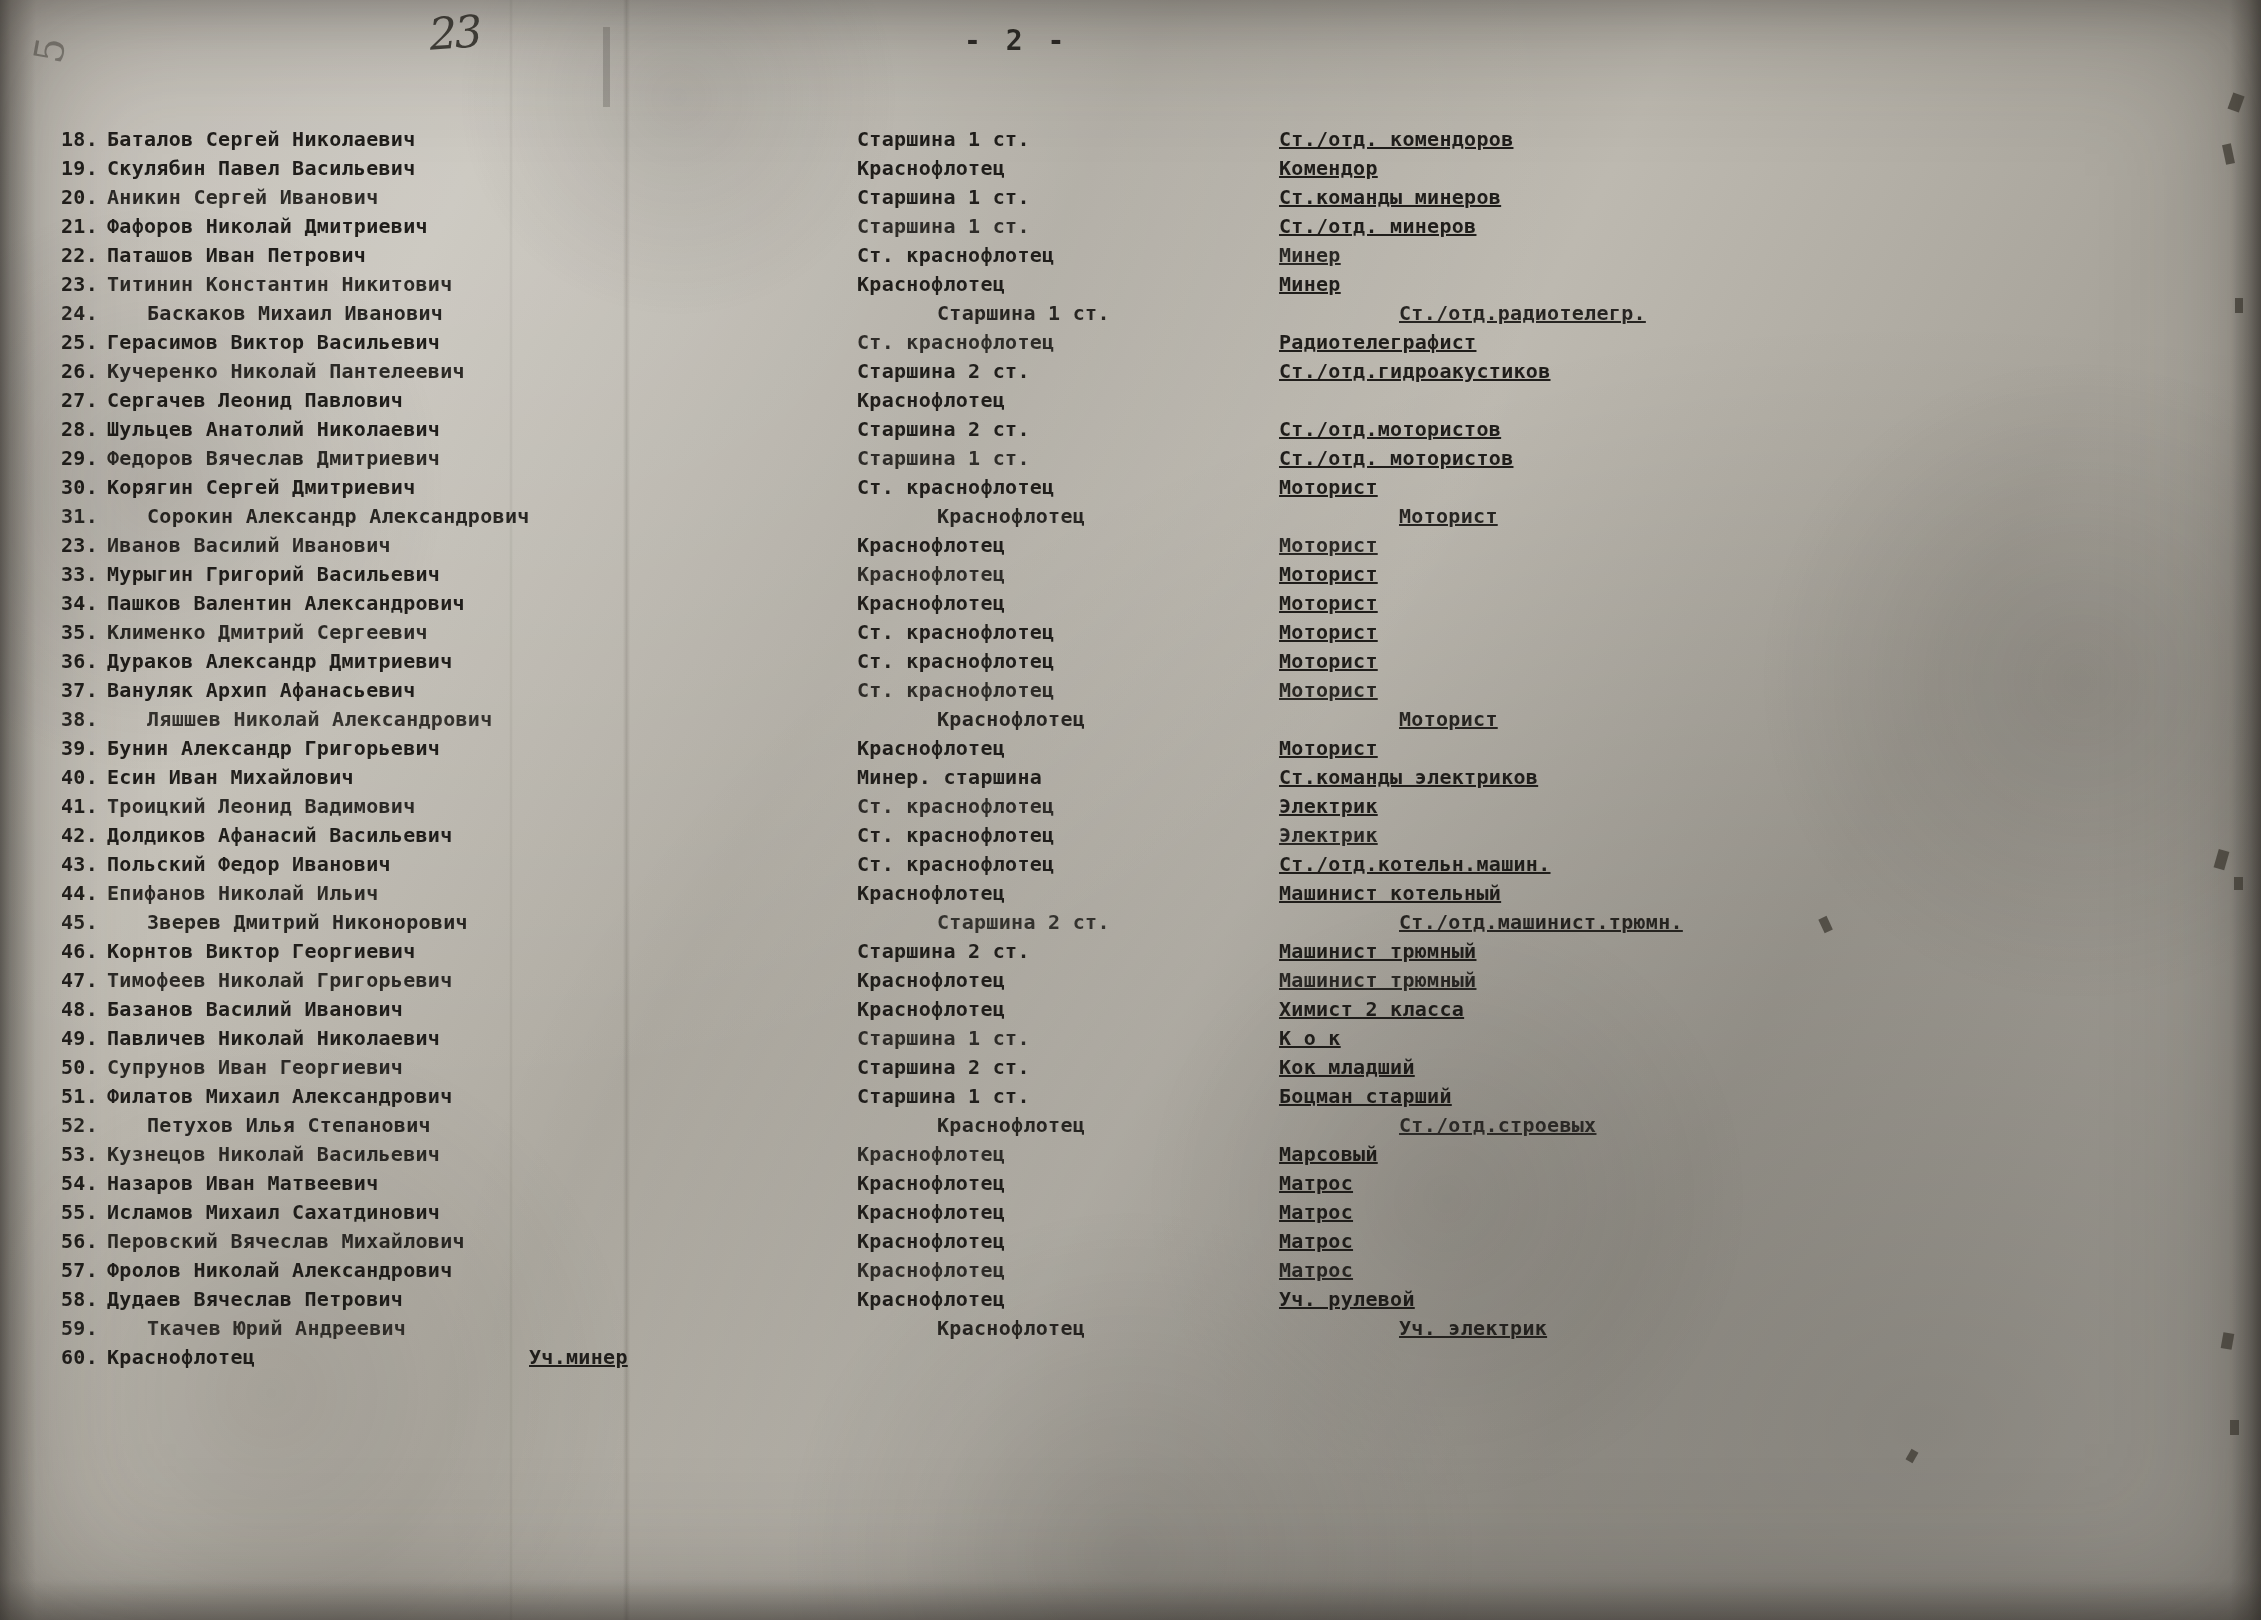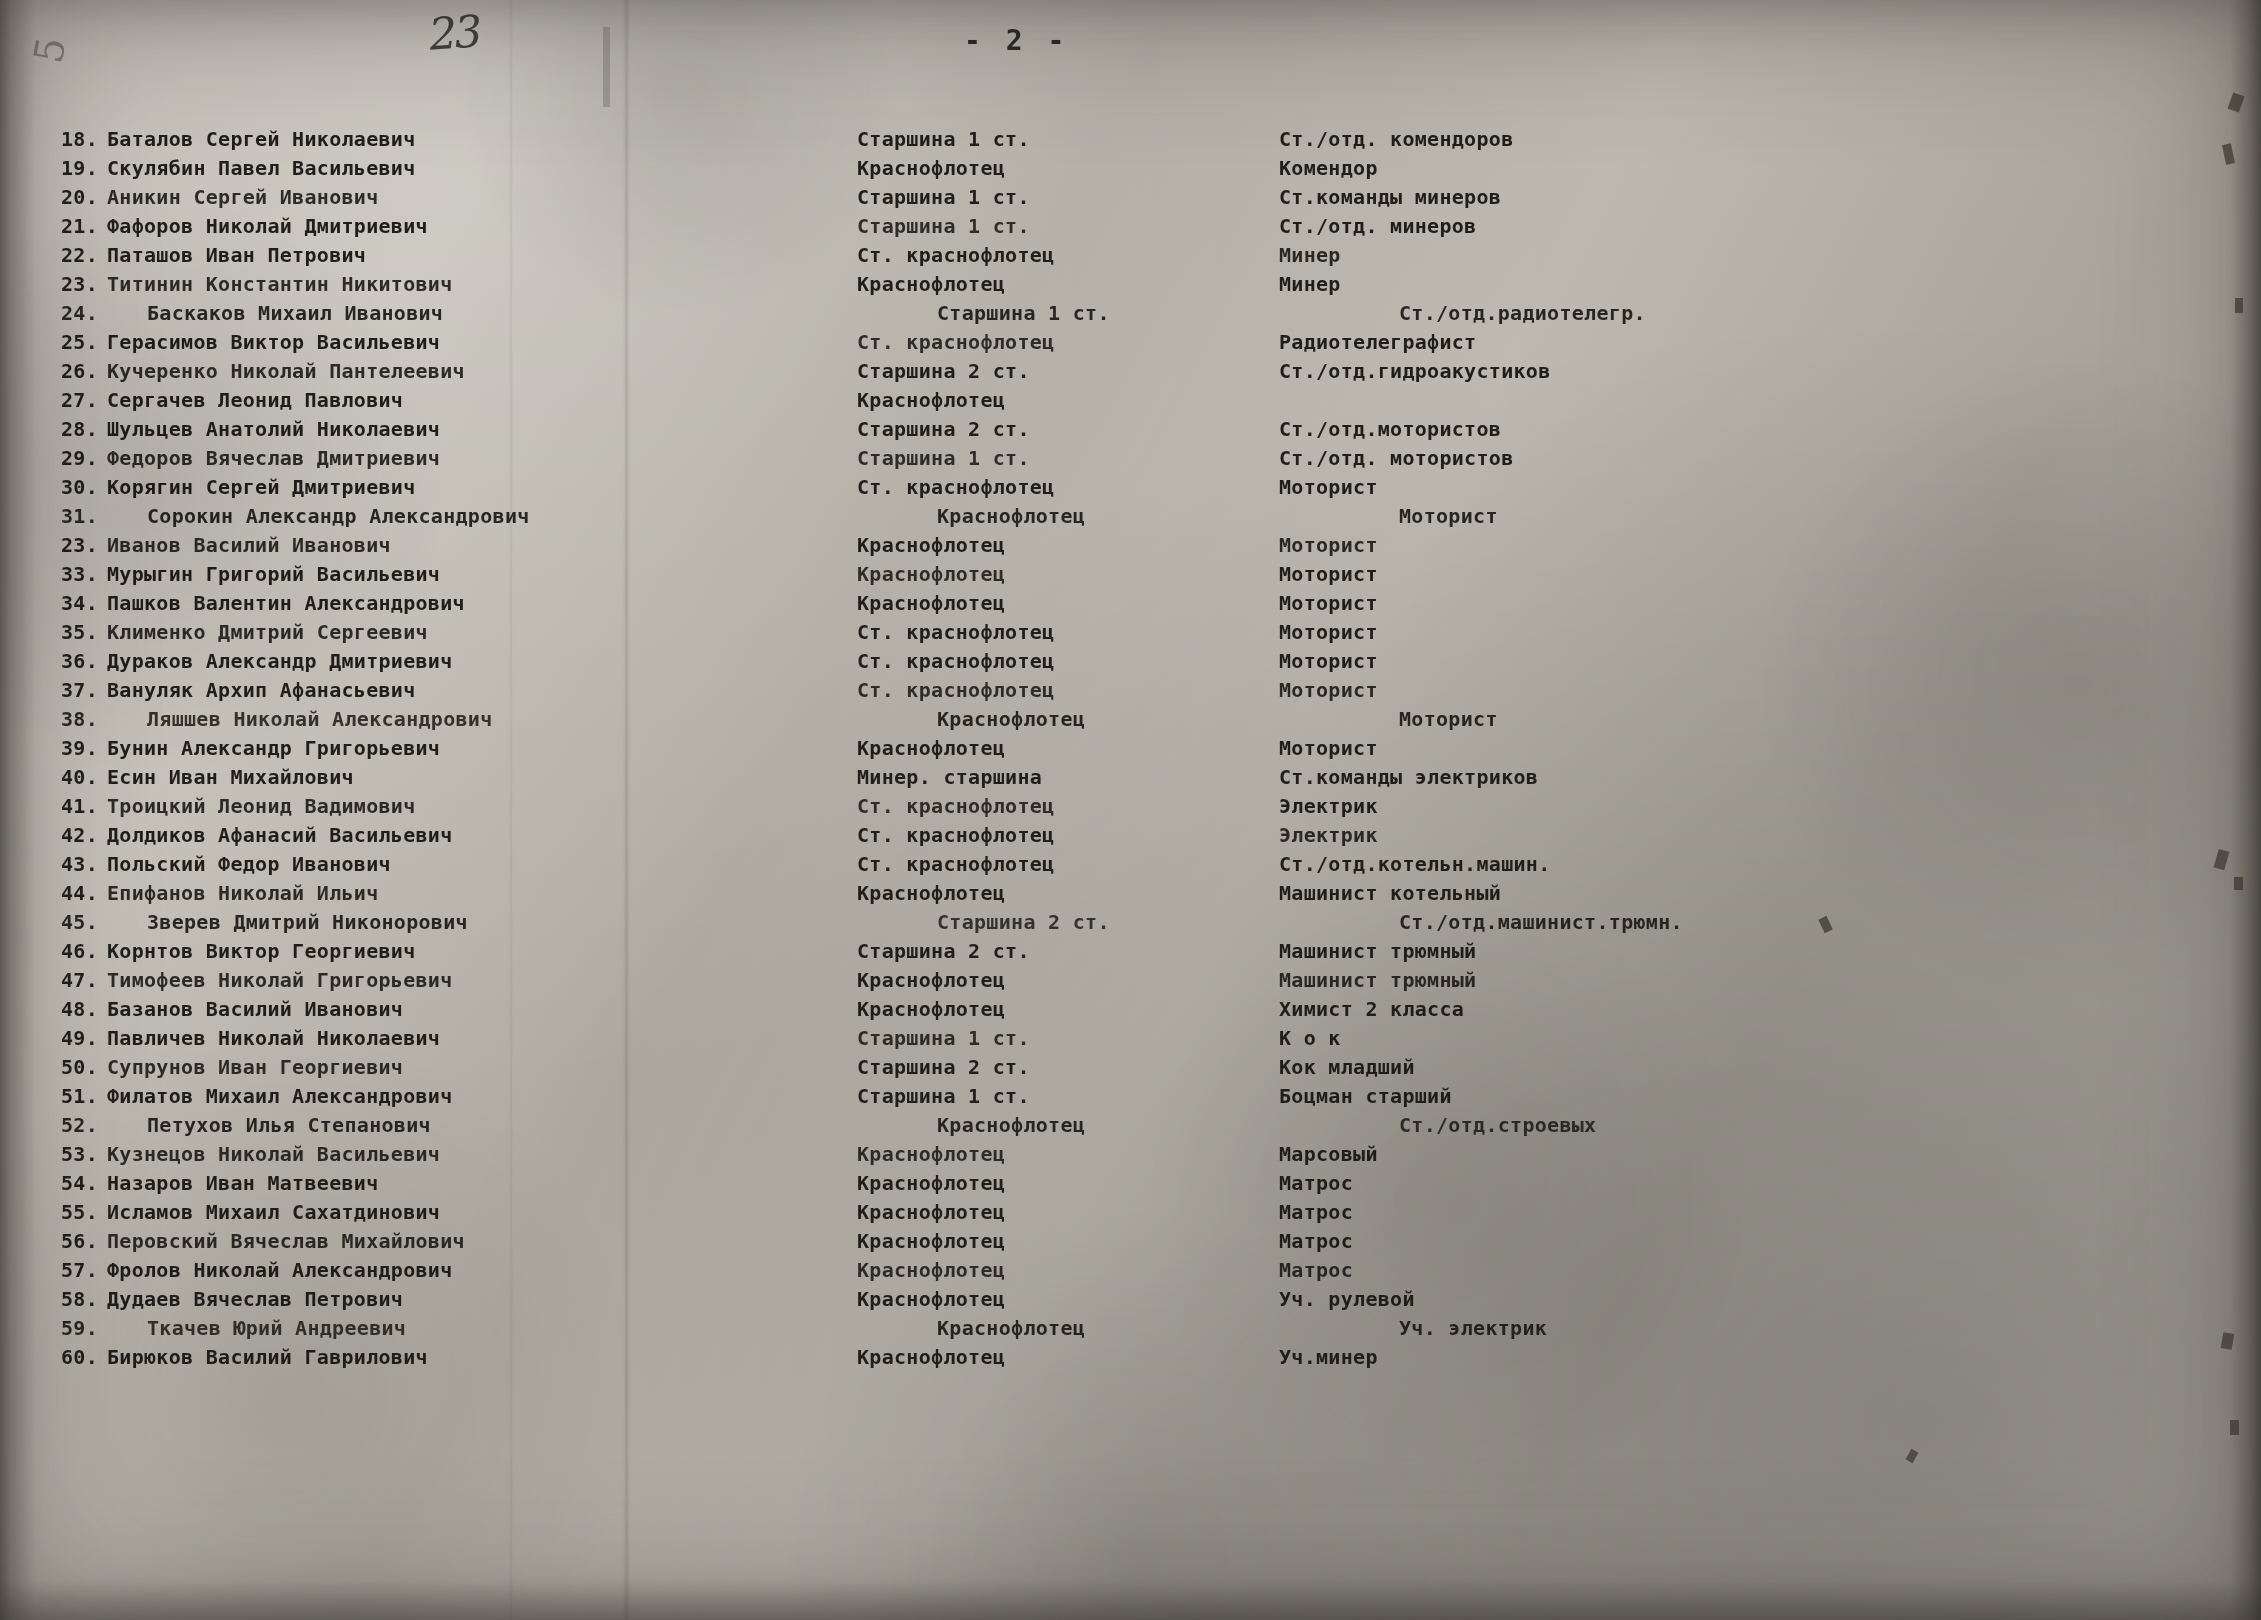--- a/index.html
+++ b/index.html
@@ -114,20 +114,21 @@
     box-sizing: border-box;
   }
   .c-name {
     width: 750px;
   }
   .c-rank {
     width: 422px;
   }
   .c-post {
     flex: 1;
+    text-decoration: underline;
   }
   
   .row:nth-child(3n) .c-name { opacity: 0.92; }
   .row:nth-child(4n) .c-rank { opacity: 0.9; }
   .row:nth-child(5n) .c-post { opacity: 0.93; }
   .row:nth-child(7n) { opacity: 0.95; gap: 40px; }
 
   
   .speck {
     position: absolute;
@@ -419,21 +420,20 @@
         <div class="c-post">Уч. рулевой</div>
       </div>
       <div class="row">
         <div class="c-num">59.</div>
         <div class="c-name">Ткачев Юрий Андреевич</div>
         <div class="c-rank">Краснофлотец</div>
         <div class="c-post">Уч. электрик</div>
       </div>
       <div class="row">
         <div class="c-num">60.</div>
-        <div class="c-name">Бирюков Василий Гаврилович</div>
         <div class="c-rank">Краснофлотец</div>
         <div class="c-post">Уч.минер</div>
       </div>
     </div>
 
   <div class="fold f1"></div>
   <div class="fold f2"></div>
   <div class="grain"></div>
   <div class="torn-right"></div>
   <div class="torn-left"></div>

